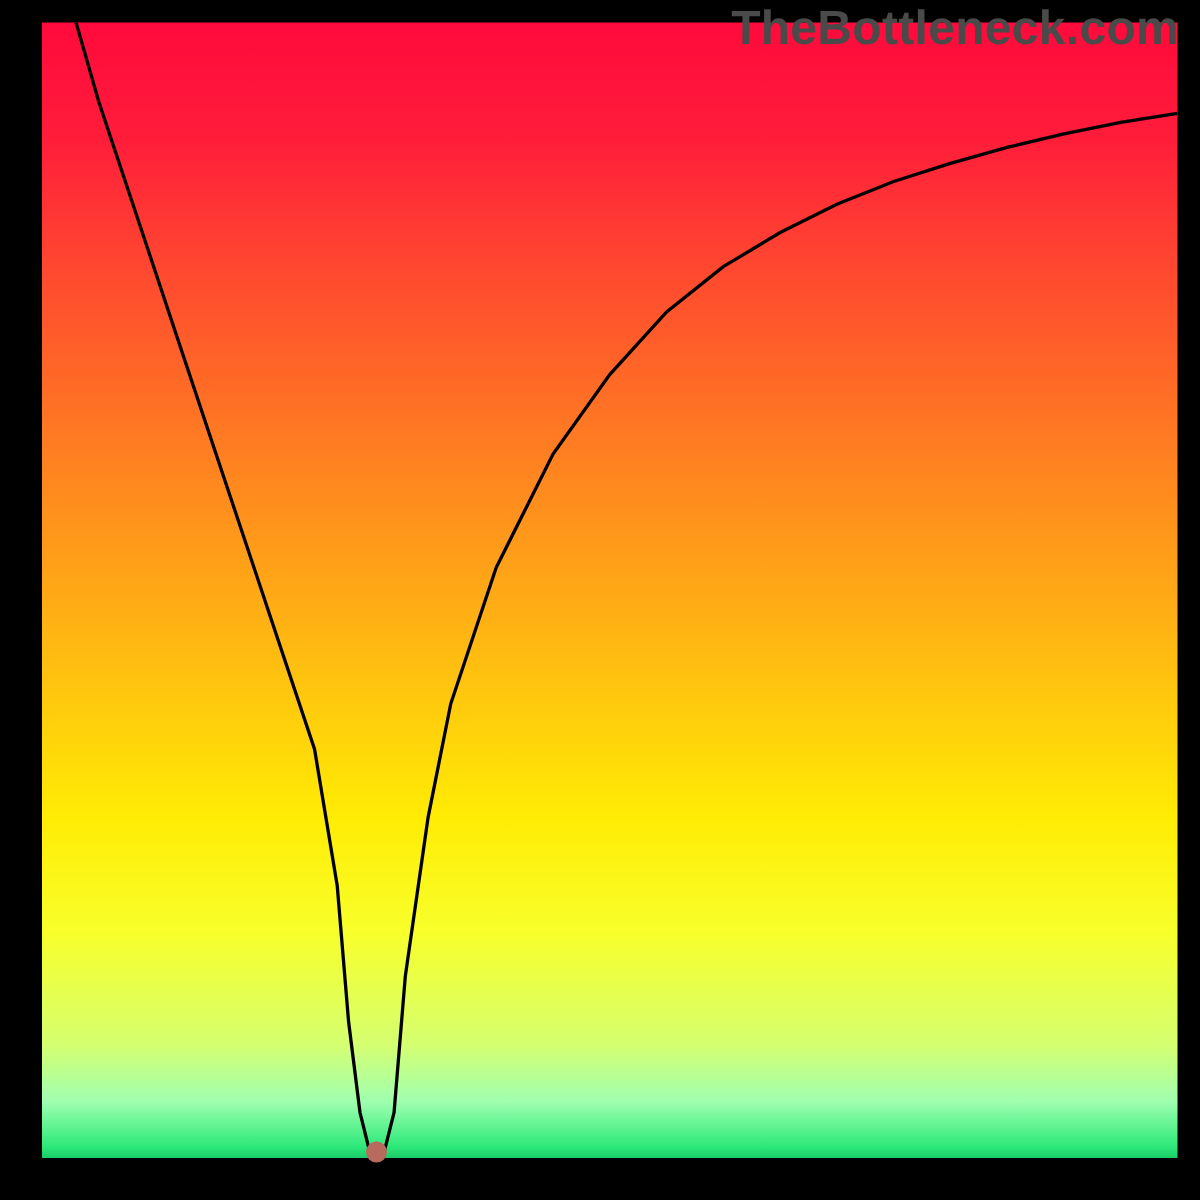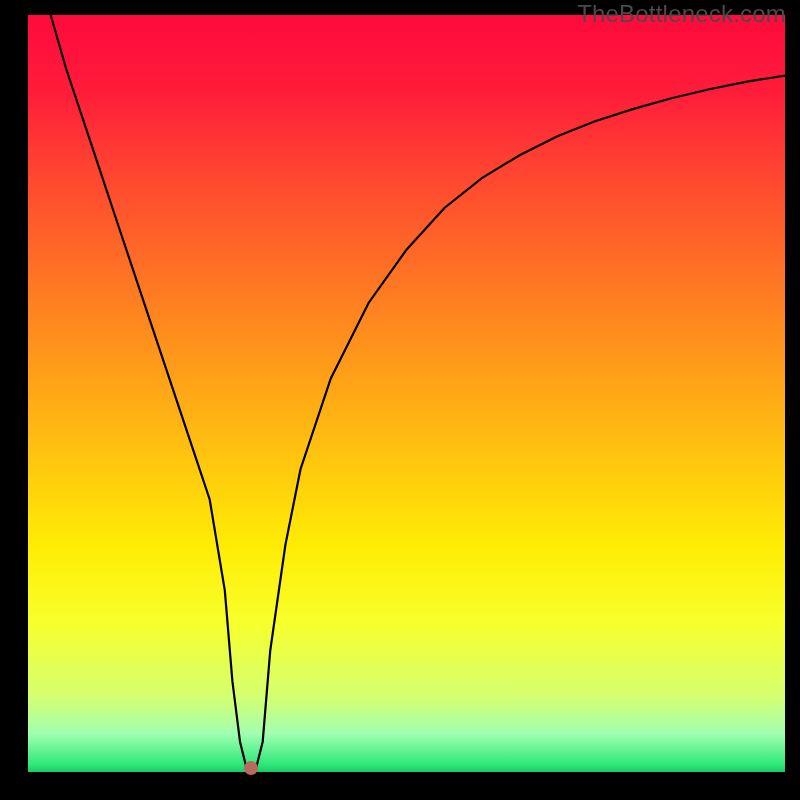--- a/index.html
+++ b/index.html
@@ -26,22 +26,22 @@
       #2ee87a 99%,
       #19cc66 100%
     );
   }
   .watermark {
     position: absolute;
     top: 0px;
     right: 14px;
     color: #4a4a4a;
     font-family: Arial, Helvetica, sans-serif;
-    font-size: 24px;
-    font-weight: 400;
+    font-size: 32px;
+    font-weight: 700;
     letter-spacing: 0.2px;
     z-index: 20;
   }
   svg.curve {
     position: absolute;
     left: 0; top: 0;
     width: 100%; height: 100%;
     z-index: 5;
   }
   .datapoint {

